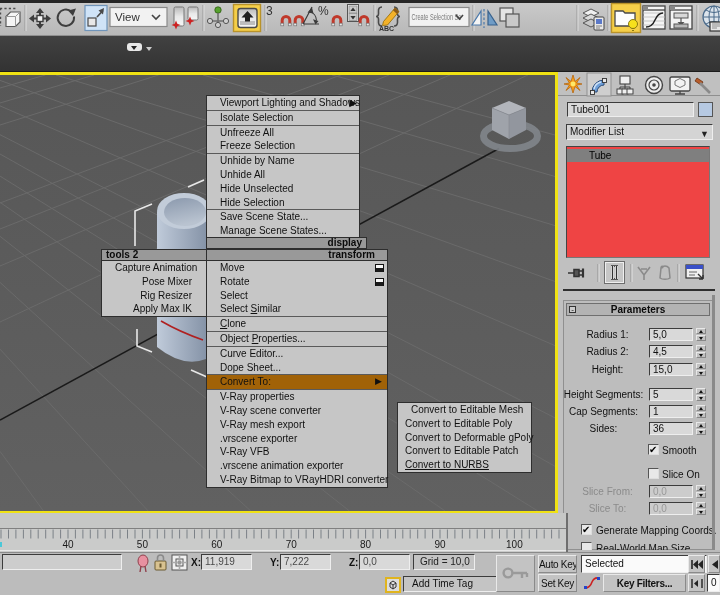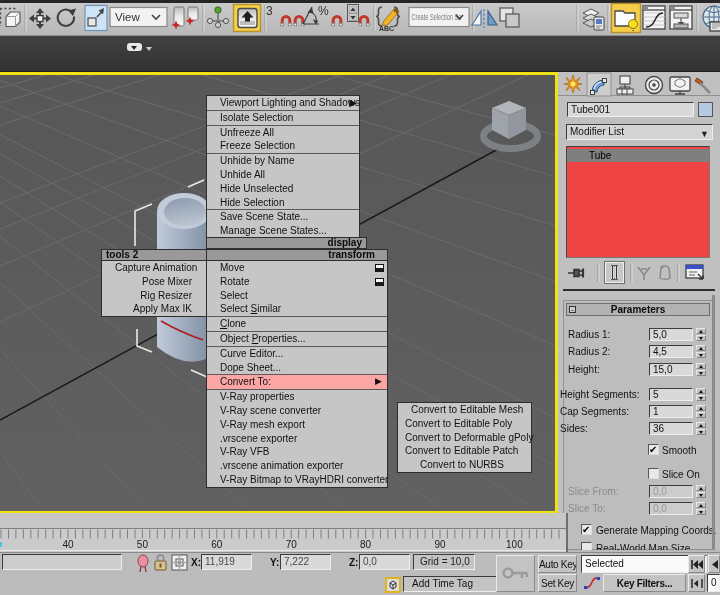--- a/index.html
+++ b/index.html
@@ -7,33 +7,33 @@
 .abs{position:absolute;}
 
 .qmenu{position:absolute;background:#c6c6c6;border:1px solid #2e2e2e;
   font-size:10px;color:#111;box-sizing:border-box;}
 .qmenu .it{height:13.8px;line-height:13.8px;padding-left:13px;white-space:nowrap;position:relative;}
 .qmenu .sep{height:0;border-top:1px solid #5a5a5a;}
 .qtitle{position:absolute;background:#999;border:1px solid #2e2e2e;
   font-size:10px;font-weight:bold;color:#0a0a0a;box-sizing:border-box;
   line-height:10px;white-space:nowrap;}
 .r{text-align:right;padding-left:0;padding-right:14px;}
-.hl{background:#fca5a5;}
+.hl{background:#a16207;}
 .mrs{position:absolute;right:3px;top:3px;width:9px;height:8px;border:1px solid #111;background:#f8f8f8;box-sizing:border-box;}
 .mrs:before{content:"";position:absolute;left:0;top:3px;right:0;height:4px;background:#1a1a1a;}
 
 .fld{position:absolute;background:#d9d9d9;border:1px solid #6e6e6e;
   border-top-color:#3c3c3c;border-left-color:#3c3c3c;border-bottom-color:#eee;border-right-color:#eee;
   font-size:10px;color:#111;box-sizing:border-box;padding-left:3px;line-height:11px;}
 .spin{position:absolute;width:10px;height:13px;}
 .spin div{position:absolute;left:0;width:10px;height:6px;background:#c2c2c2;border:1px solid #888;border-top-color:#e8e8e8;border-left-color:#e8e8e8;box-sizing:border-box;}
 .spin div.u{top:0}.spin div.d{top:7px}
 .spin div.u:before{content:"";position:absolute;left:2px;top:1px;border-left:2px solid transparent;border-right:2px solid transparent;border-bottom:3px solid #111;}
 .spin div.d:before{content:"";position:absolute;left:2px;top:1px;border-left:2px solid transparent;border-right:2px solid transparent;border-top:3px solid #111;}
-.plbl{position:absolute;font-size:10px;color:#111;text-align:left;line-height:12px;}
+.plbl{position:absolute;font-size:10px;color:#111;text-align:center;line-height:12px;}
 .glbl{color:#8b8b8b !important;}
 .cb{position:absolute;width:11px;height:11px;background:#e8e8e8;border:1px solid #555;border-bottom-color:#ddd;border-right-color:#ddd;box-sizing:border-box;}
 .cb.on:before{content:"\2714";position:absolute;left:0px;top:-1px;font-size:10px;color:#000;}
 .btn{position:absolute;background:#c3c3c3;border:1px solid #8a8a8a;border-top-color:#e9e9e9;border-left-color:#e9e9e9;
   box-sizing:border-box;font-size:10px;color:#111;text-align:center;letter-spacing:-0.3px;white-space:nowrap;overflow:hidden;}
 </style></head>
 <body>
 <div id="root">
 
 <div class="abs" style="left:0;top:0;width:720px;height:36px;background:linear-gradient(#cbcbcb,#b8b8b8);border-bottom:1px solid #8f8f8f;box-sizing:border-box;"></div>
@@ -275,21 +275,21 @@
 <div class="it">V-Ray VFB</div>
 <div class="it">.vrscene animation exporter</div>
 <div class="it">V-Ray Bitmap to VRayHDRI converter</div>
 </div>
 
 <div class="qmenu" style="left:397px;top:402px;width:135px;">
 <div class="it" style="">Convert to Editable Mesh</div>
 <div class="it" style="padding-left:7px;">Convert to Editable Poly</div>
 <div class="it" style="padding-left:7px;">Convert to Deformable gPoly</div>
 <div class="it" style="padding-left:7px;">Convert to Editable Patch</div>
-<div class="it" style="padding-left:22px;">Convert to NURBS</div>
+<div class="it" style="padding-left:7px;text-decoration:underline;">Convert to NURBS</div>
 </div>
 
 <div class="abs" id="cpanel" style="left:558px;top:72px;width:162px;height:478px;background:#c0c0c0;overflow:hidden;">
   <svg class="abs" style="left:0;top:0" width="162" height="26" id="cptabs">
 <rect x="0" y="23" width="162" height="1" fill="#8f8f8f"></rect>
 <rect x="29" y="1" width="24" height="23" fill="#cecece" stroke="#8f8f8f" stroke-width="1"></rect>
 <g transform="translate(15,12)">
           <path d="M0,-9 L2,-2.5 L7,-6.5 L3.5,-1 L9,0 L3.5,1 L7,6.5 L2,2.5 L0,9 L-2,2.5 L-7,6.5 L-3.5,1 L-9,0 L-3.5,-1 L-7,-6.5 L-2,-2.5 Z" fill="#f7a01c" stroke="#b35d00" stroke-width="0.7"></path>
           <circle r="2.4" fill="#fde96a"></circle>
         </g>

